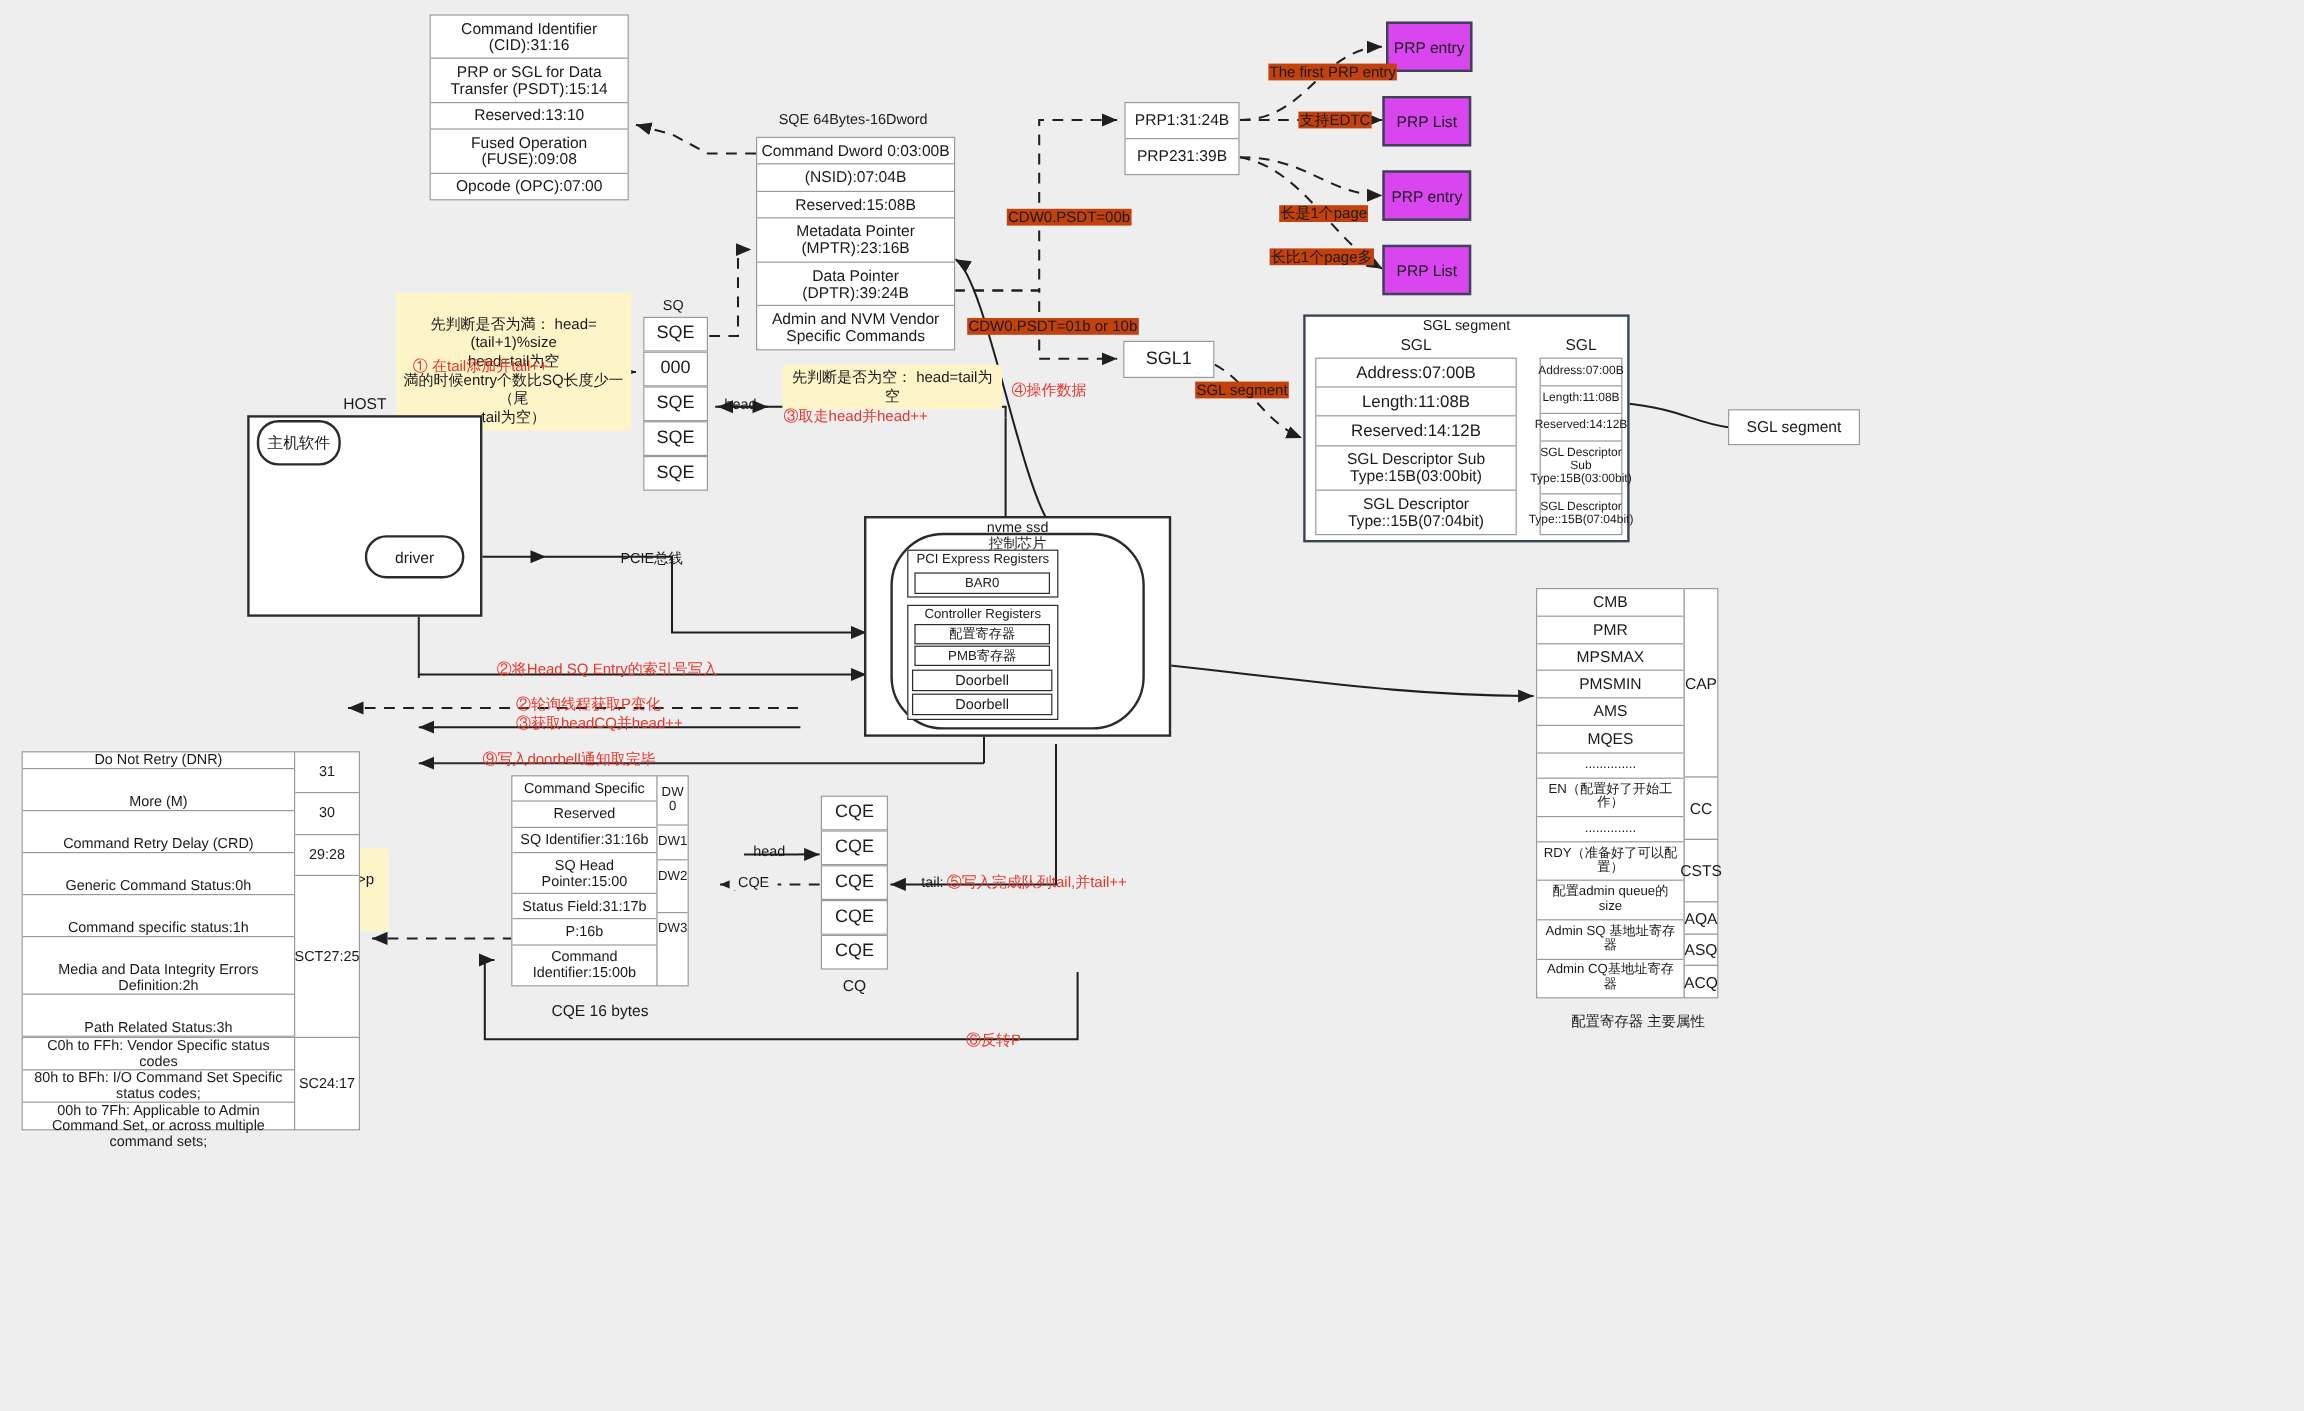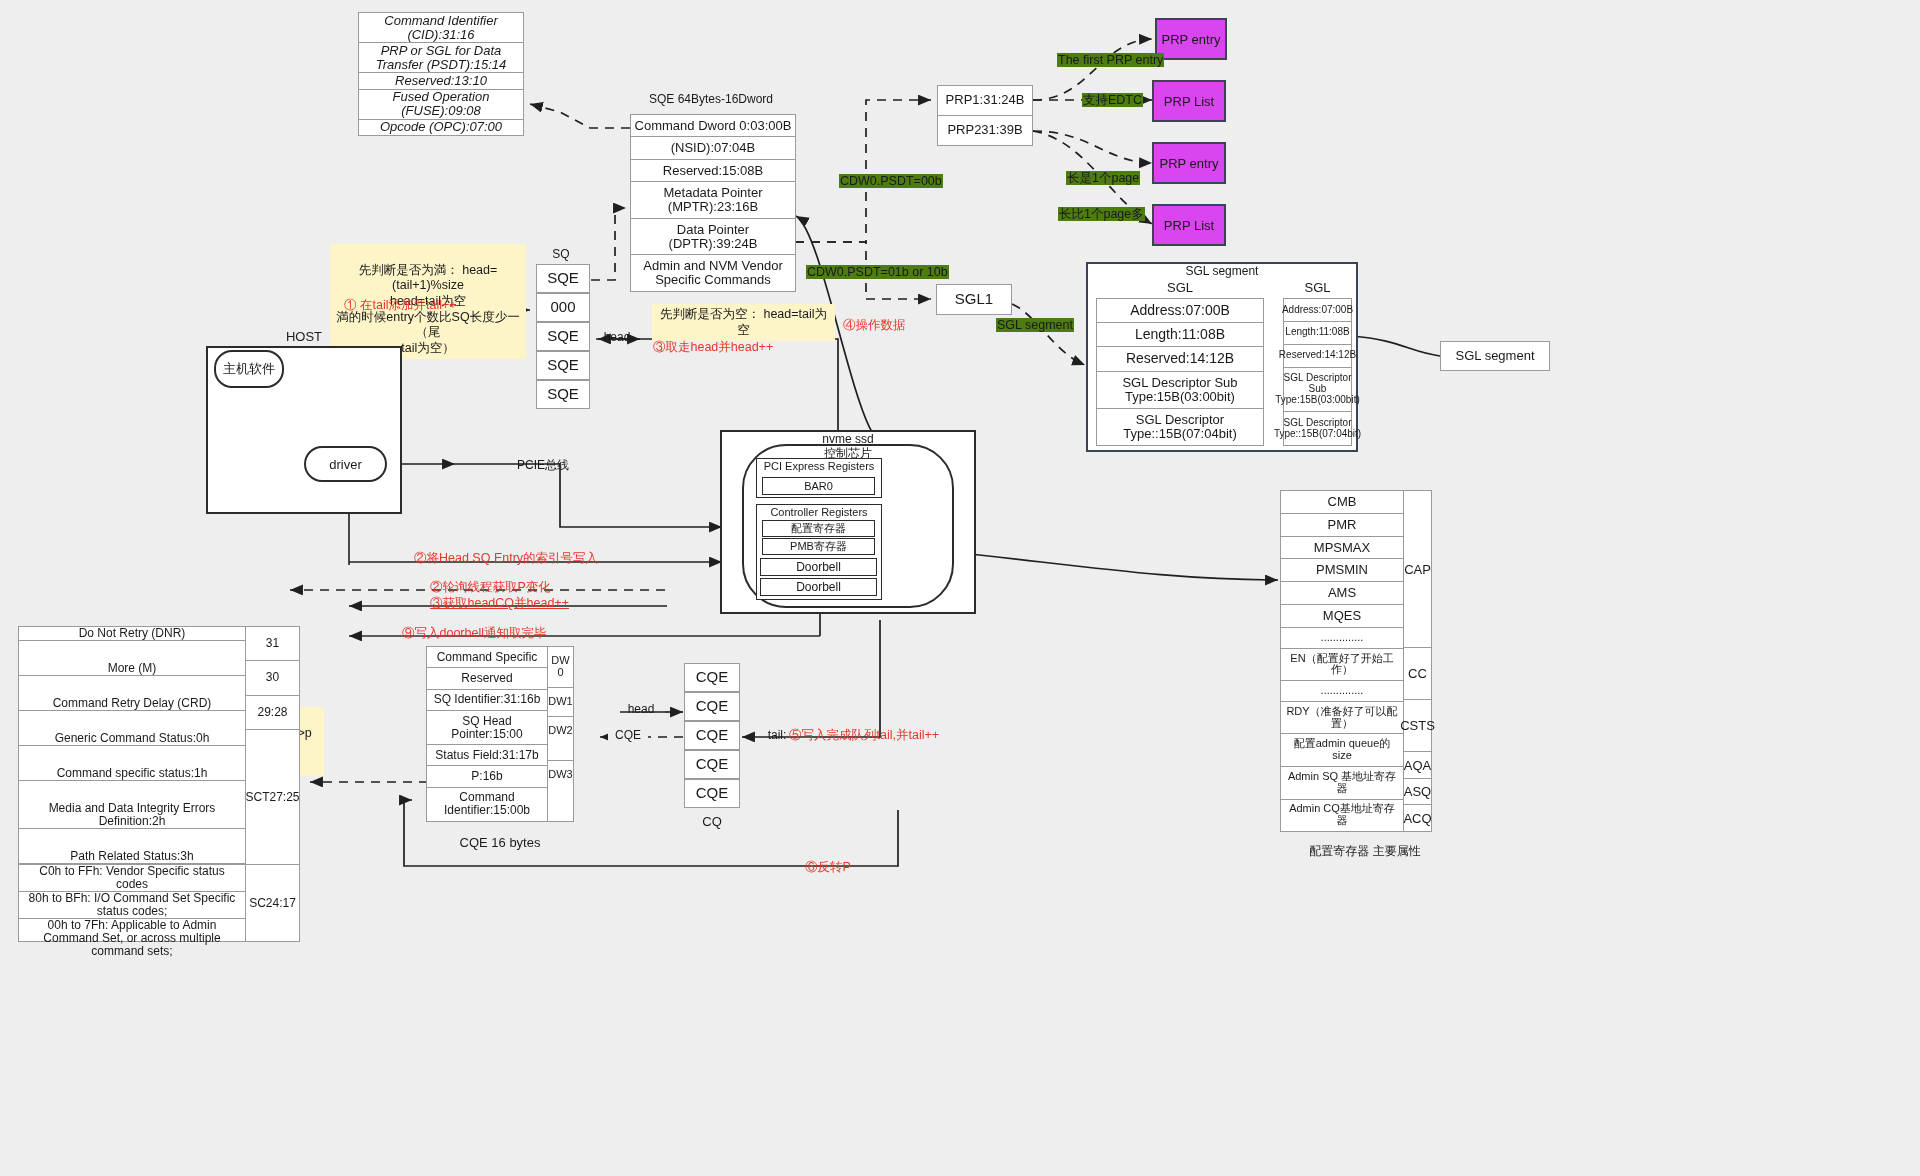--- a/index.html
+++ b/index.html
@@ -51,21 +51,21 @@
   }
   .redlbl {
     position:absolute;
     color:#e8352a;
     font-size:12.5px;
     line-height:1.15;
     white-space:nowrap;
   }
   .whlbl {
     position:absolute;
-    background:#4d7c0f;
+    background:#c2410c;
     font-size:12.5px;
     line-height:1.15;
     white-space:nowrap;
     padding:0 1px;
   }
   .thickbox {
     position:absolute;
     background:#d946ef;
     border:2px solid #3a4452;
     display:flex; align-items:center; justify-content:center;
@@ -187,21 +187,21 @@
       <path d="M 683,737 L 600,737" stroke-dasharray="9,7" marker-end="url(#ar)"></path>
 
       <path d="M 898,810 L 898,866 L 404,866 L 404,800 L 412,800" marker-end="url(#ar)"></path>
 
       <path d="M 428,782 L 360,782 L 310,782" stroke-dasharray="9,7" marker-end="url(#ar)"></path>
 
       <path d="M 637,712 L 637,712"></path>
     </g>
   </svg>
 
-  <div class="tbl" style="left:358px; top:12px; width:166px; height:124px;font-style:italic;">
+  <div class="tbl" style="left:358px; top:12px; width:166px; height:155px;">
     <div class="row f13">Command Identifier (CID):31:16</div>
     <div class="row f13">PRP or SGL for Data Transfer (PSDT):15:14</div>
     <div class="row f13">Reserved:13:10</div>
     <div class="row f13">Fused Operation (FUSE):09:08</div>
     <div class="row f13">Opcode (OPC):07:00</div>
   </div>
 
   <div class="plain f12" style="left:626px; top:93px; width:170px;">SQE   64Bytes-16Dword</div>
   <div class="tbl" style="left:630px; top:114px; width:166px; height:178px;">
     <div class="row f13">Command Dword 0:03:00B</div>
@@ -301,21 +301,21 @@
     <span>先判断是否为満： head-&gt;P!=（head++)-&gt;p
 为有效
 所有的tag都是一样的，说明CQ是空的。</span>
   </div>
 
   <div class="redlbl" style="left:344px; top:298px;">① 在tail添加并tail++</div>
   <div class="redlbl" style="left:653px; top:340px;">③取走head并head++</div>
   <div class="redlbl" style="left:843px; top:318px;">④操作数据</div>
   <div class="redlbl" style="left:414px; top:551px;">②将Head SQ Entry的索引号写入</div>
   <div class="redlbl" style="left:430px; top:580px;">②轮询线程获取P变化</div>
-  <div class="redlbl" style="left:430px; top:596px;text-decoration:underline;">③获取headCQ并head++</div>
+  <div class="redlbl" style="left:430px; top:596px;">③获取headCQ并head++</div>
   <div class="redlbl" style="left:402px; top:626px;">⑨写入doorbell通知取完毕</div>
   <div class="redlbl" style="left:789px; top:728px;">⑤写入完成队列tail,并tail++</div>
   <div class="redlbl" style="left:805px; top:860px;">⑥反转P</div>
 
   <div class="hostbox" style="left:206px; top:346px; width:196px; height:168px;"></div>
   <div class="plain f13" style="left:206px; top:330px; width:196px;">HOST</div>
   <div class="pill" style="left:214px; top:350px; width:70px; height:38px;">
     <span>主机软件</span>
   </div>
   <div class="pill" style="left:304px; top:446px; width:83px; height:36px;">

